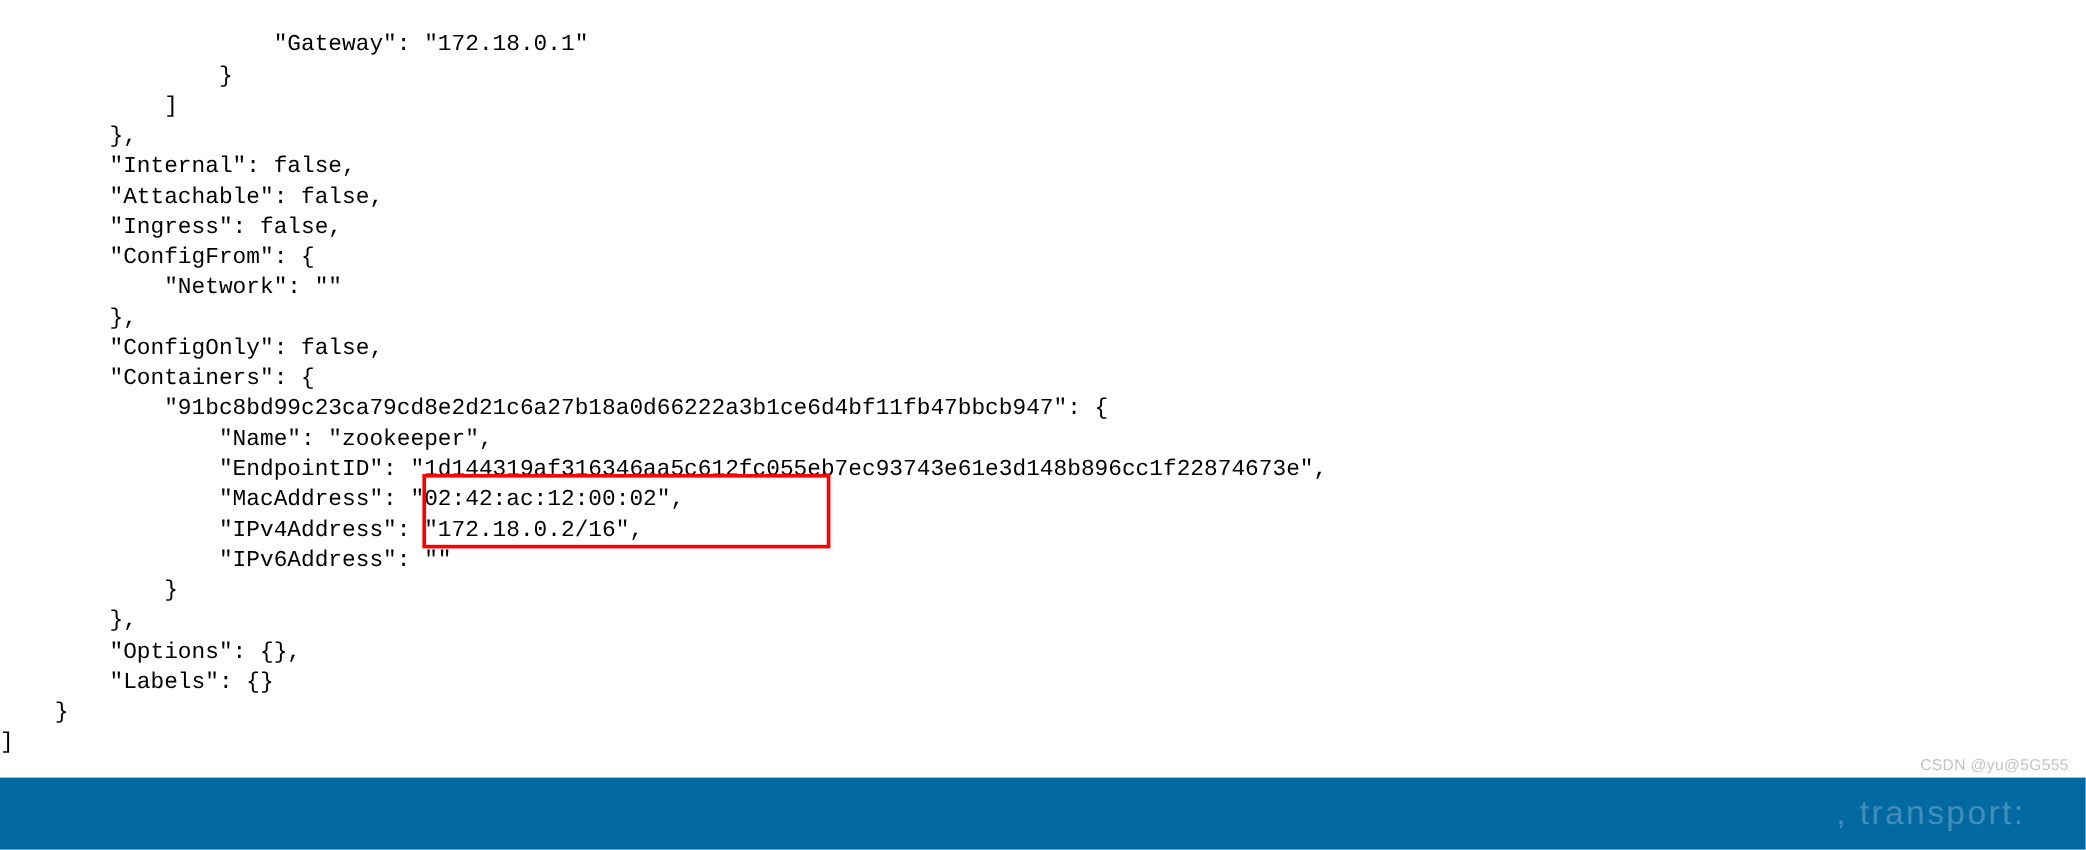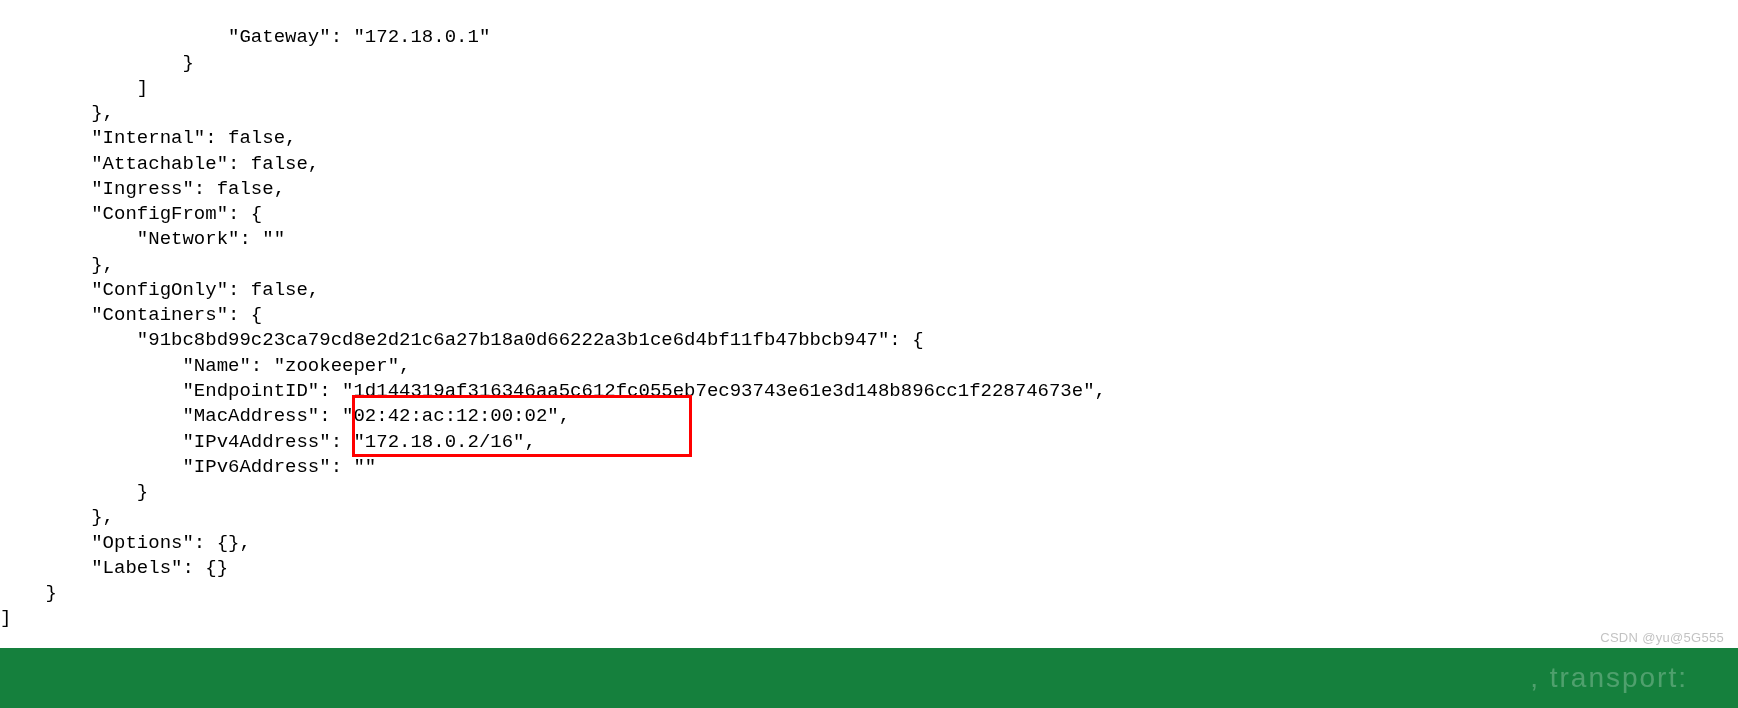--- a/index.html
+++ b/index.html
@@ -27,21 +27,21 @@
       position: absolute;
       border: 3px solid #ff0000;
       pointer-events: none;
     }
     .bottom-bar {
       position: absolute;
       bottom: 0;
       left: 0;
       right: 0;
       height: 60px;
-      background: #15803d;
+      background: #0369a1;
       color: rgba(255,255,255,0.25);
       font-family: sans-serif;
       font-size: 28px;
       letter-spacing: 2px;
       display: flex;
       align-items: center;
       justify-content: flex-end;
       padding-right: 50px;
     }
     .watermark {

